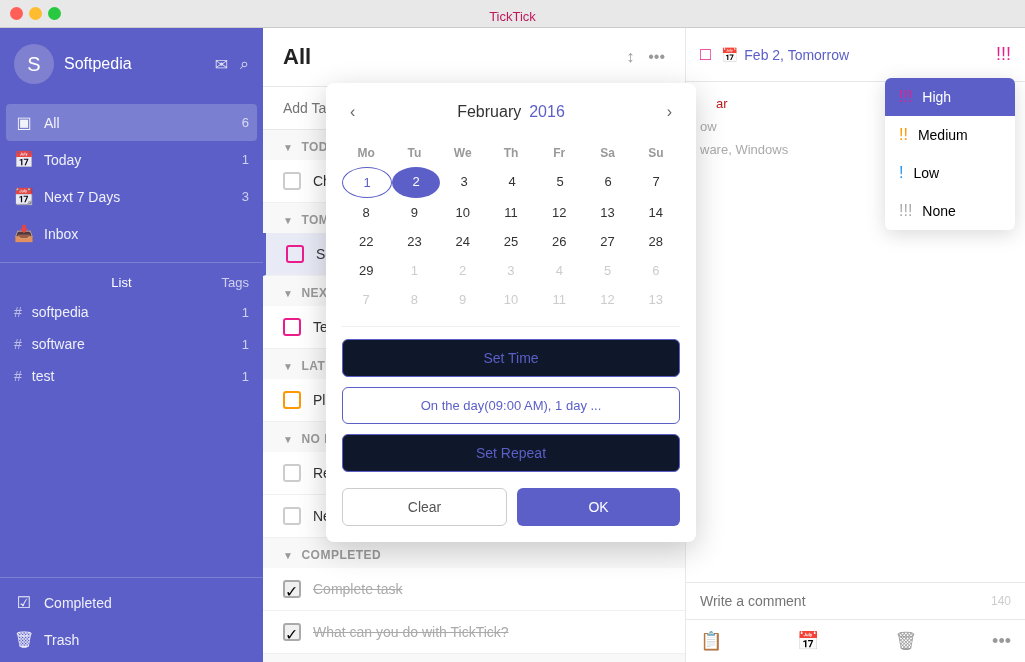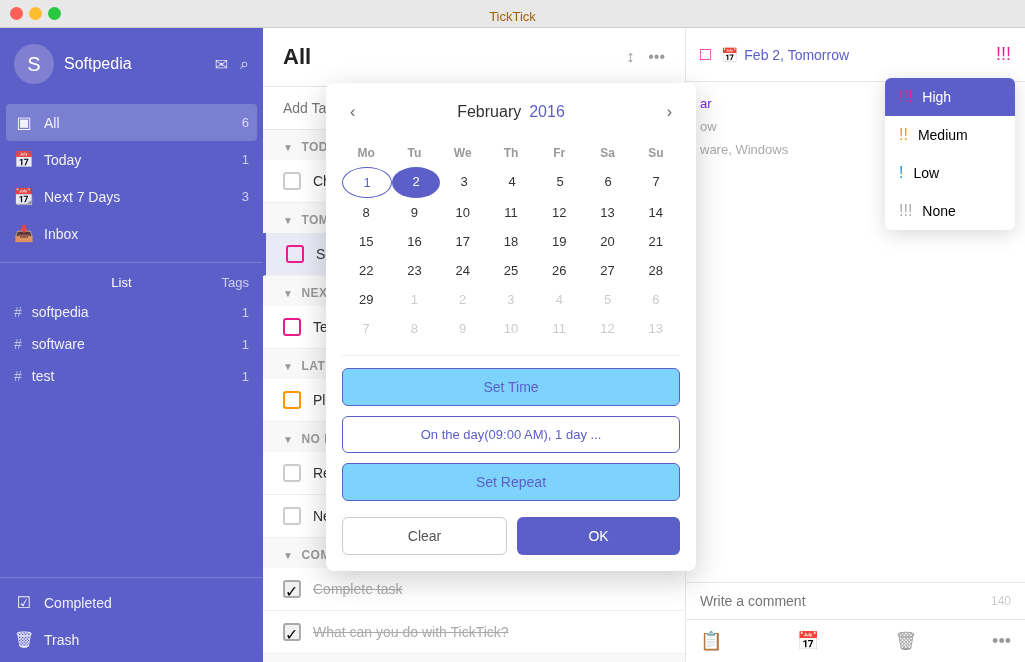--- a/index.html
+++ b/index.html
@@ -22,21 +22,21 @@
       gap: 6px;
     }
     .titlebar-btn {
       width: 13px; height: 13px;
       border-radius: 50%;
       border: none;
     }
     .btn-close { background: #ff5f57; }
     .btn-min { background: #febc2e; }
     .btn-max { background: #28c840; }
-    .titlebar-title { font-size: 13px; color: #a16207; margin-top: 6px; }
+    .titlebar-title { font-size: 13px; color: #be185d; margin-top: 6px; }
 
     
     .app-container {
       display: flex;
       height: 634px;
     }
 
     
     .sidebar {
       width: 263px;
@@ -265,21 +265,21 @@
     .cal-cell.selected { background: #5b5fc7; color: white; border-radius: 50%; }
     .cal-cell.other-month { color: #ccc; }
 
     .cal-divider { height: 1px; background: #eee; margin: 12px 0; }
 
     .cal-btn {
       width: 100%;
       padding: 10px;
       border: 1px solid #5b5fc7;
       border-radius: 6px;
-      background: #7dd3fc;
+      background: #0f172a;
       color: #5b5fc7;
       font-size: 14px;
       cursor: pointer;
       margin-bottom: 10px;
       text-align: center;
     }
     .cal-btn:last-of-type { margin-bottom: 12px; }
 
     .cal-reminder {
       width: 100%;
@@ -523,21 +523,21 @@
     <div class="right-panel-header">
       <span class="task-priority-icon">□</span>
       <div class="task-date-badge">
         <span class="cal-icon">📅</span>
         <span>Feb 2, Tomorrow</span>
       </div>
       <span class="priority-menu-icon">!!!</span>
     </div>
 
     <div class="right-panel-body">
-      <p style="font-size:13px;color:#6d28d9;margin-bottom:8px;">ar</p>
+      <p style="font-size:13px;color:#b91c1c;margin-bottom:8px;margin-left:16px;">ar</p>
       <p style="font-size:13px;color:#aaa;margin-bottom:8px;">ow</p>
       <p style="font-size:13px;color:#aaa;margin-bottom:8px;">ware, Windows</p>
       <div style="display:flex;gap:10px;margin-top:20px;justify-content:flex-end;">
         <span style="font-size:20px;color:#ccc;">⬇</span>
         <span style="font-size:20px;color:#ccc;">🗑</span>
       </div>
     </div>
 
     <div class="comment-area">
       <input type="text" class="comment-input" placeholder="Write a comment" style="">
@@ -583,29 +583,20 @@
         <div class="cal-row">
           <div class="cal-cell">8</div>
           <div class="cal-cell">9</div>
           <div class="cal-cell">10</div>
           <div class="cal-cell">11</div>
           <div class="cal-cell">12</div>
           <div class="cal-cell">13</div>
           <div class="cal-cell">14</div>
         </div>
         <div class="cal-row">
-          <div class="cal-cell">15</div>
-          <div class="cal-cell">16</div>
-          <div class="cal-cell">17</div>
-          <div class="cal-cell">18</div>
-          <div class="cal-cell">19</div>
-          <div class="cal-cell">20</div>
-          <div class="cal-cell">21</div>
-        </div>
-        <div class="cal-row">
           <div class="cal-cell">22</div>
           <div class="cal-cell">23</div>
           <div class="cal-cell">24</div>
           <div class="cal-cell">25</div>
           <div class="cal-cell">26</div>
           <div class="cal-cell">27</div>
           <div class="cal-cell">28</div>
         </div>
         <div class="cal-row">
           <div class="cal-cell">29</div>

